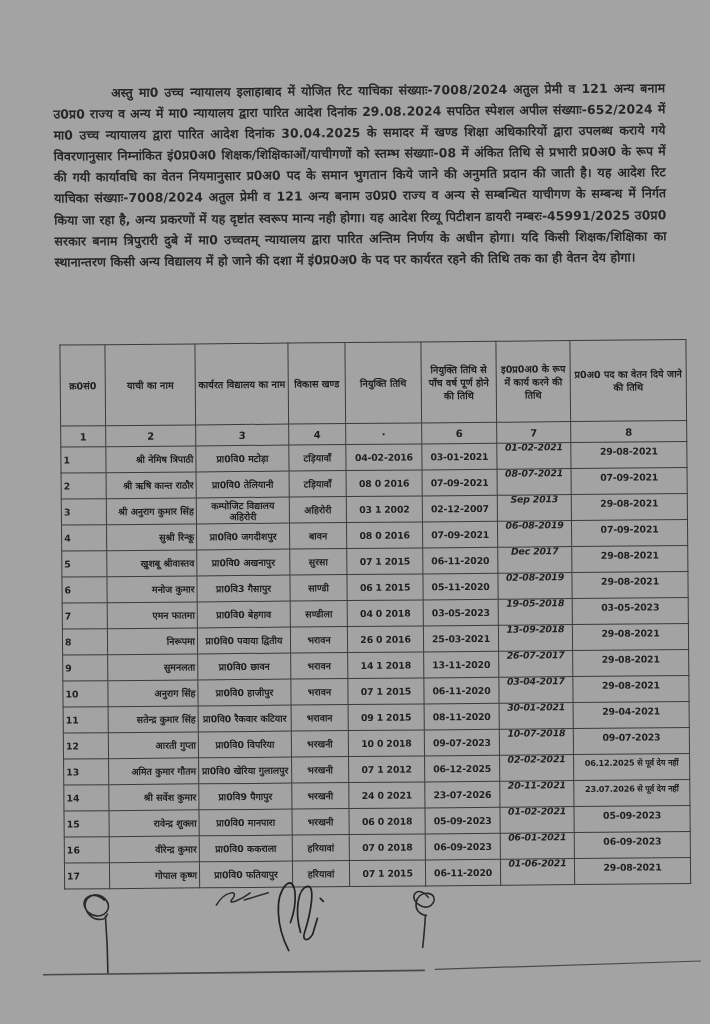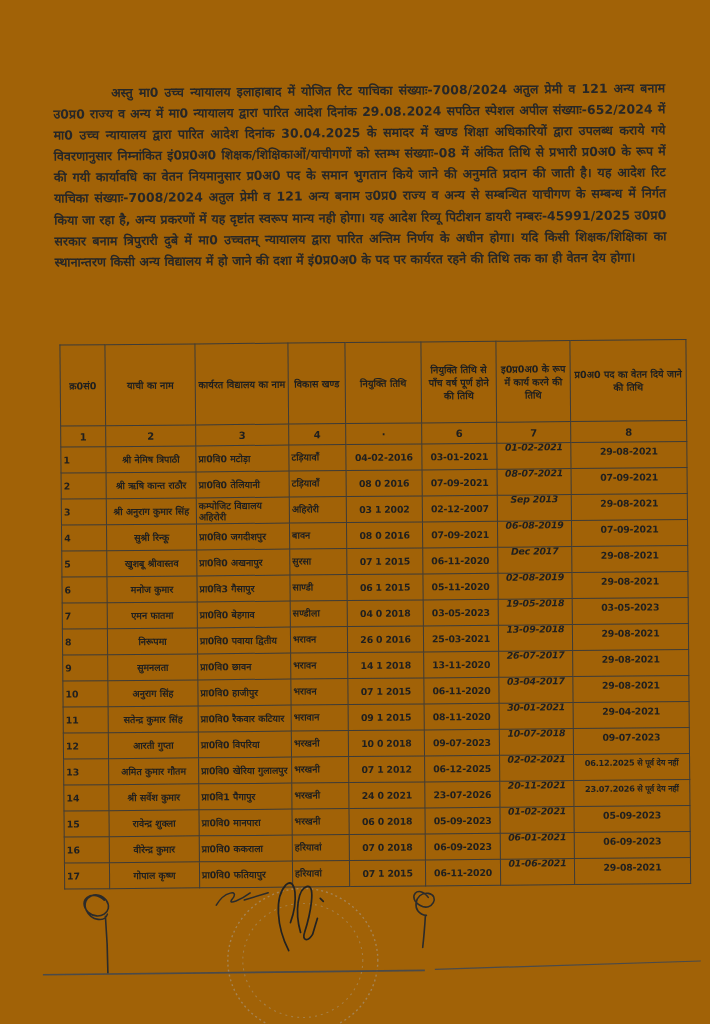--- a/index.html
+++ b/index.html
@@ -1,18 +1,18 @@
 <!DOCTYPE html>
 <html><head>
 <meta charset="utf-8">
 <style>
   html,body{margin:0;padding:0;background:#ffffff;}
   .page{
     position:relative;width:710px;height:1024px;overflow:hidden;
-    background:#a16207;
+    background:#a3a3a3;
     font-family:"DejaVu Sans",sans-serif;
   }
   .scan{position:absolute;inset:0;transform:rotate(-0.5deg);transform-origin:50% 40%;}
   
   .para{
     position:absolute;left:56px;top:80px;width:612px;
     font-size:12.4px;font-weight:bold;color:#272727;
     line-height:21.1px;text-align:justify;text-indent:58px;
     letter-spacing:0.1px;
   }
@@ -28,23 +28,23 @@
     height:76px;padding:2px 1px;font-weight:bold;line-height:13px;
   }
   table.doc tr.numrow td{
     height:20px;text-align:center;font-size:10px;padding:0 2px;
   }
   table.doc tbody td{
     font-size:9.4px;height:23px;padding:1px 2px;vertical-align:middle;
     line-height:11px;
   }
   td.c0{text-align:left;padding-left:8px;font-size:10px;}
-  td.c1{text-align:center;padding-left:5px;font-size:9.8px;}
-  td.c2{text-align:left;padding-left:4px;font-size:9.4px;margin-left:48px;}
-  td.c3{font-size:9.4px;font-family:Liberation Mono, monospace;}
+  td.c1{text-align:right;padding-left:5px;font-size:9.8px;}
+  td.c2{text-align:center;padding-left:4px;font-size:9.4px;margin-left:48px;}
+  td.c3{text-align:center;font-size:9.4px;}
   td.c4,td.c5,td.c6,td.c7{text-align:center;font-size:8.9px;letter-spacing:-0.2px;}
   td.c6 span{display:inline-block;transform:translateY(-9px);font-style:italic;}
   td.c7 span{display:inline-block;transform:translateY(-4px);}
   td.c7.small{font-size:8.2px;line-height:9.5px;}
   
   .sig-layer{position:absolute;left:0;top:868px;}
 </style>
 </head>
 <body>
 
@@ -213,21 +213,21 @@
             <td class="c2">प्रा0वि0 खेरिया गुलालपुर</td>
             <td class="c3">भरखनी</td>
             <td class="c4">07 1 2012</td>
             <td class="c5">06-12-2025</td>
             <td class="c6"><span>02-02-2021</span></td>
             <td class="c7 small"><span>06.12.2025 से पूर्व देय नहीं</span></td>
           </tr>
           <tr>
             <td class="c0">14</td>
             <td class="c1">श्री सर्वेश कुमार</td>
-            <td class="c2">प्रा0वि1 पैगापुर</td>
+            <td class="c2">प्रा0वि9 पैगापुर</td>
             <td class="c3">भरखनी</td>
             <td class="c4">24 0 2021</td>
             <td class="c5">23-07-2026</td>
             <td class="c6"><span>20-11-2021</span></td>
             <td class="c7 small"><span>23.07.2026 से पूर्व देय नहीं</span></td>
           </tr>
           <tr>
             <td class="c0">15</td>
             <td class="c1">रावेन्द्र शुक्ला</td>
             <td class="c2">प्रा0वि0 मानपारा</td>

